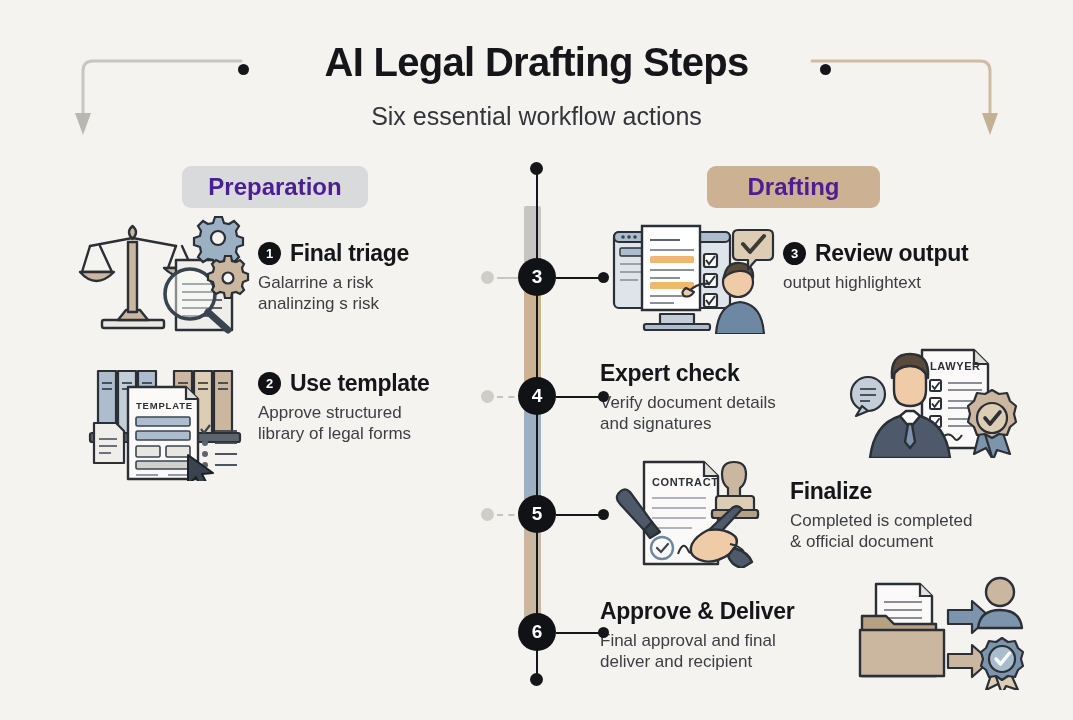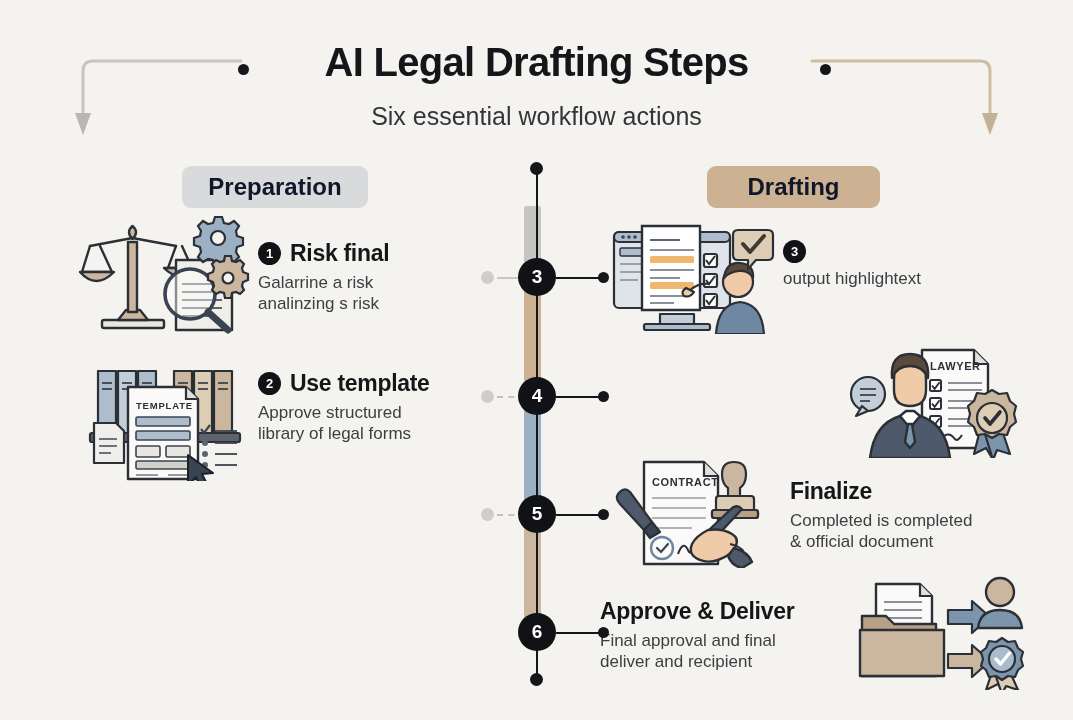--- a/index.html
+++ b/index.html
@@ -28,21 +28,21 @@
   .hdr-arrow.left{left:65px;}
   .hdr-arrow.right{left:808px;}
   .hdr-dot{position:absolute;width:11px;height:11px;border-radius:50%;background:#15161a;top:64px;}
   .hdr-dot.left{left:238px;}
   .hdr-dot.right{left:820px;}
 
   
   .sec-badge{
     position:absolute;height:42px;border-radius:9px;
     display:flex;align-items:center;justify-content:center;
-    font-size:24px;font-weight:bold;color:#0f172a;padding:0 20px;
+    font-size:24px;font-weight:bold;color:#4c1d95;padding:0 20px;
     box-sizing:border-box;
   }
   .sec-prep{left:182px;top:166px;width:186px;background:#d9dadb;}
   .sec-draft{left:707px;top:166px;width:173px;background:#cdb193;}
 
   
   .tl-spine{position:absolute;left:536px;top:168px;width:2px;height:512px;background:#15161a;}
   .tl-cap{position:absolute;left:530px;width:13px;height:13px;border-radius:50%;background:#15161a;}
   .tl-cap.top{top:162px;}
   .tl-cap.bot{top:673px;}
@@ -190,21 +190,21 @@
       <g fill="#cbb79f" stroke="#2b2f36" stroke-width="2.2">
         <path d="M148 52 l4 -1 l1 -5 h6 l1 5 l4 1 l4 -2 l4 4 l-2 4 l1 4 l5 2 v6 l-5 2 l-1 4 l2 4 l-4 4 l-4 -2 l-4 1 l-1 5 h-6 l-1 -5 l-4 -1 l-4 2 l-4 -4 l2 -4 l-1 -4 l-5 -2 v-6 l5 -2 l1 -4 l-2 -4 l4 -4 Z" transform="translate(-6,-2)"></path>
         <circle cx="150" cy="66" r="5.5" fill="#f4f3ef"></circle>
       </g>
     </svg>
   </div>
 
   <div class="step" style="left:258px;top:240px;width:215px;">
     <div class="step-head">
       <span class="num-badge">1</span>
-      <span class="step-title">Risk final</span>
+      <span class="step-title">Final triage</span>
     </div>
     <div class="step-desc">
       <div>Galarrine a risk</div>
       <div>analinzing s  risk</div>
     </div>
   </div>
 
   <div class="illus" style="left:80px;top:359px;">
     <svg width="170" height="122" viewBox="0 0 170 122">
 
@@ -343,26 +343,36 @@
       <g stroke="#2b2f36" stroke-width="2.2" stroke-linejoin="round">
         <path d="M134 12 h30 q5 0 5 5 v20 q0 5 -5 5 h-12 l-8 9 v-9 h-10 q-5 0 -5 -5 v-20 q0 -5 5 -5Z" fill="#ddcdb5"></path>
         <path d="M139 26 l7 8 l14 -16" fill="none" stroke="#3c3a33" stroke-width="4" stroke-linecap="round"></path>
       </g>
     </svg>
   </div>
 
   <div class="step" style="left:783px;top:240px;width:215px;">
     <div class="step-head">
       <span class="num-badge">3</span>
+      <span class="step-title">Review output</span>
     </div>
     <div class="step-desc">
       <div>output highlightext</div>
     </div>
   </div>
 
+  <div class="step" style="left:600px;top:360px;width:228px;">
+    <div class="step-head">
+      <span class="step-title">Expert check</span>
+    </div>
+    <div class="step-desc">
+      <div>Verify document details</div>
+      <div>and signatures</div>
+    </div>
+  </div>
 
   <div class="illus" style="left:848px;top:342px;">
     <svg width="172" height="116" viewBox="0 0 172 116">
 
       <g>
         <path d="M74 8 h52 l14 14 v84 h-66 Z" fill="#fbfaf8" stroke="#2b2f36" stroke-width="2.4" stroke-linejoin="round"></path>
         <path d="M126 8 v14 h14" fill="#e2e0da" stroke="#2b2f36" stroke-width="2.2"></path>
         <text x="82" y="28" font-family="Liberation Sans, sans-serif" font-size="11" font-weight="bold" fill="#2b2f36" letter-spacing="0.6">LAWYER</text>
         <g stroke="#2b2f36" stroke-width="2">
           <rect x="82" y="38" width="11" height="11" rx="1.5" fill="#fff"></rect>

